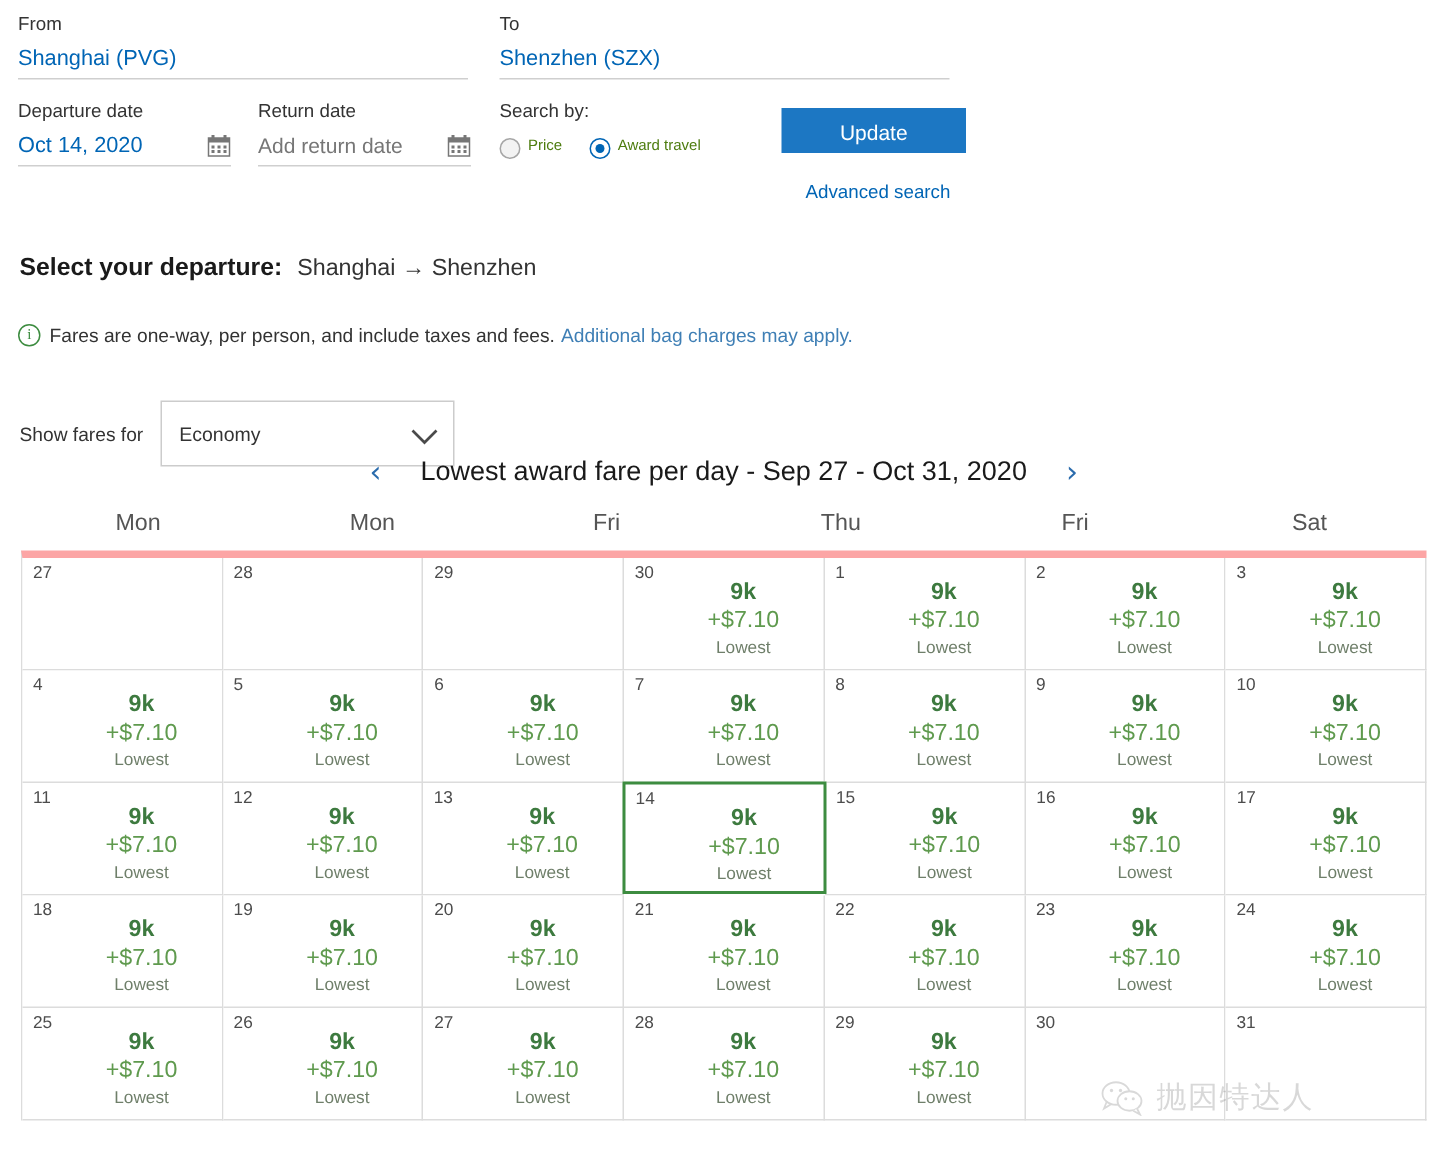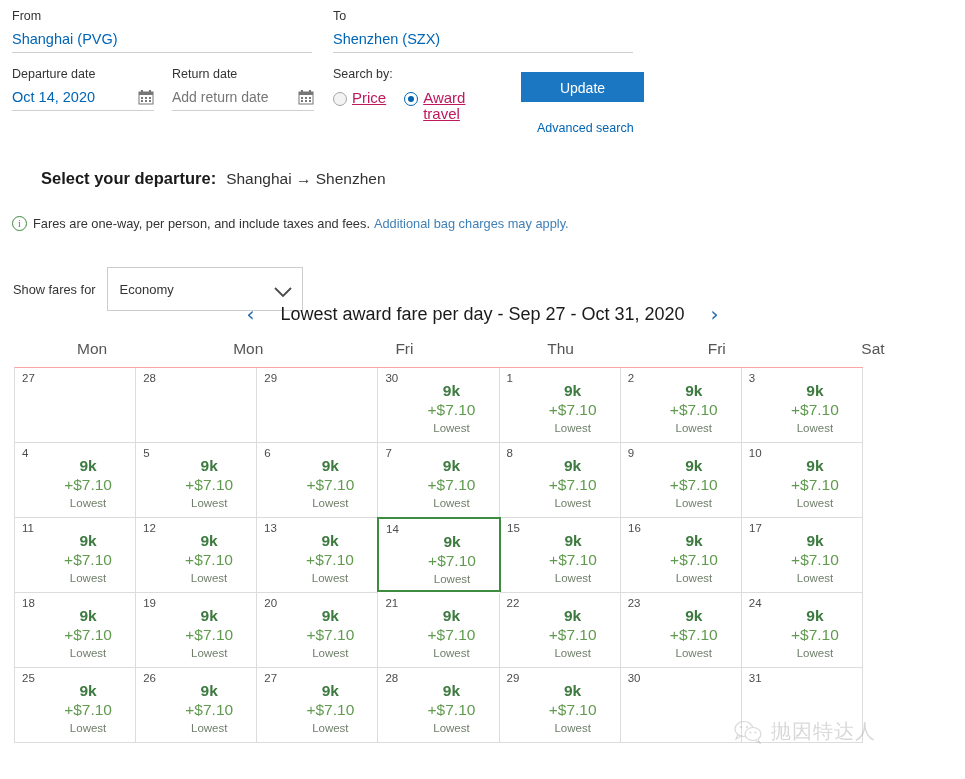--- a/index.html
+++ b/index.html
@@ -48,37 +48,37 @@
     width: 14px; height: 14px; border-radius: 50%;
     border: 1px solid #a6a6a6; background: #f3f3f3;
     flex: 0 0 14px; margin-top: 2px; margin-right: 5px;
     position: relative;
   }
   .radio-circle.on { border-color: #0065b5; background: #ffffff; }
   .radio-circle.on::after {
     content: ""; position: absolute; left: 3px; top: 3px;
     width: 6px; height: 6px; border-radius: 50%; background: #0065b5;
   }
-  .radio-text { font-size: 15px; color: #be185d; line-height: 16px; max-width: 60px; text-decoration: underline; }
+  .radio-text { font-size: 10px; color: #4d7c0f; line-height: 16px; max-width: 60px; }
 
   .update-btn {
     position: absolute; left: 521px; top: 72px;
     width: 123px; height: 30px;
     background: #1c77c3; color: #ffffff;
     font-size: 14px; line-height: 30px; text-align: center;
     border: none; cursor: pointer;
   }
   .adv-search {
     position: absolute; left: 537px; top: 121px;
     font-size: 12.5px; color: #0065b5; cursor: pointer;
   }
 
   
   .select-dep { position: absolute; left: 13px; top: 169px; display: flex; align-items: baseline; }
-  .select-dep-title { font-size: 16.5px; font-weight: bold; color: #1a1a1a; margin-left: 28px; }
+  .select-dep-title { font-size: 16.5px; font-weight: bold; color: #1a1a1a; }
   .select-dep-route { font-size: 15.5px; color: #333; margin-left: 10px; }
 
   .fare-note { position: absolute; left: 12px; top: 216px; display: flex; align-items: center; }
   .info-icon {
     width: 15px; height: 15px; flex: 0 0 15px; margin-right: 6px;
     border: 1px solid #3d8c40; border-radius: 50%;
     color: #3d8c40; font-size: 10px; line-height: 13px; text-align: center;
     font-family: "Liberation Serif", serif;
   }
   .fare-note-text { font-size: 12.8px; color: #333; }
@@ -110,22 +110,22 @@
     position: absolute; left: 14px; top: 335px; width: 937px;
     display: flex;
   }
   .weekday {
     flex: 1 1 0; text-align: center; font-size: 15.5px; color: #555555;
     line-height: 28px;
   }
 
   
   .cal-grid {
-    position: absolute; left: 14px; top: 367px; width: 849px;
-    border-top: 1px solid #fca5a5; border-left: 1px solid #dcdcdc;
+    position: absolute; left: 14px; top: 367px; width: 937px;
+    border-top: 5px solid #fca5a5; border-left: 1px solid #dcdcdc;
   }
   .cal-row { display: flex; }
   .cal-cell {
     flex: 1 1 0; height: 75px; position: relative;
     border-right: 1px solid #dcdcdc; border-bottom: 1px solid #dcdcdc;
     background: #ffffff; cursor: pointer;
   }
   .cal-cell.selected {
     border: 2px solid #3d8c40;
     margin: -1px -1px -1px -1px;

